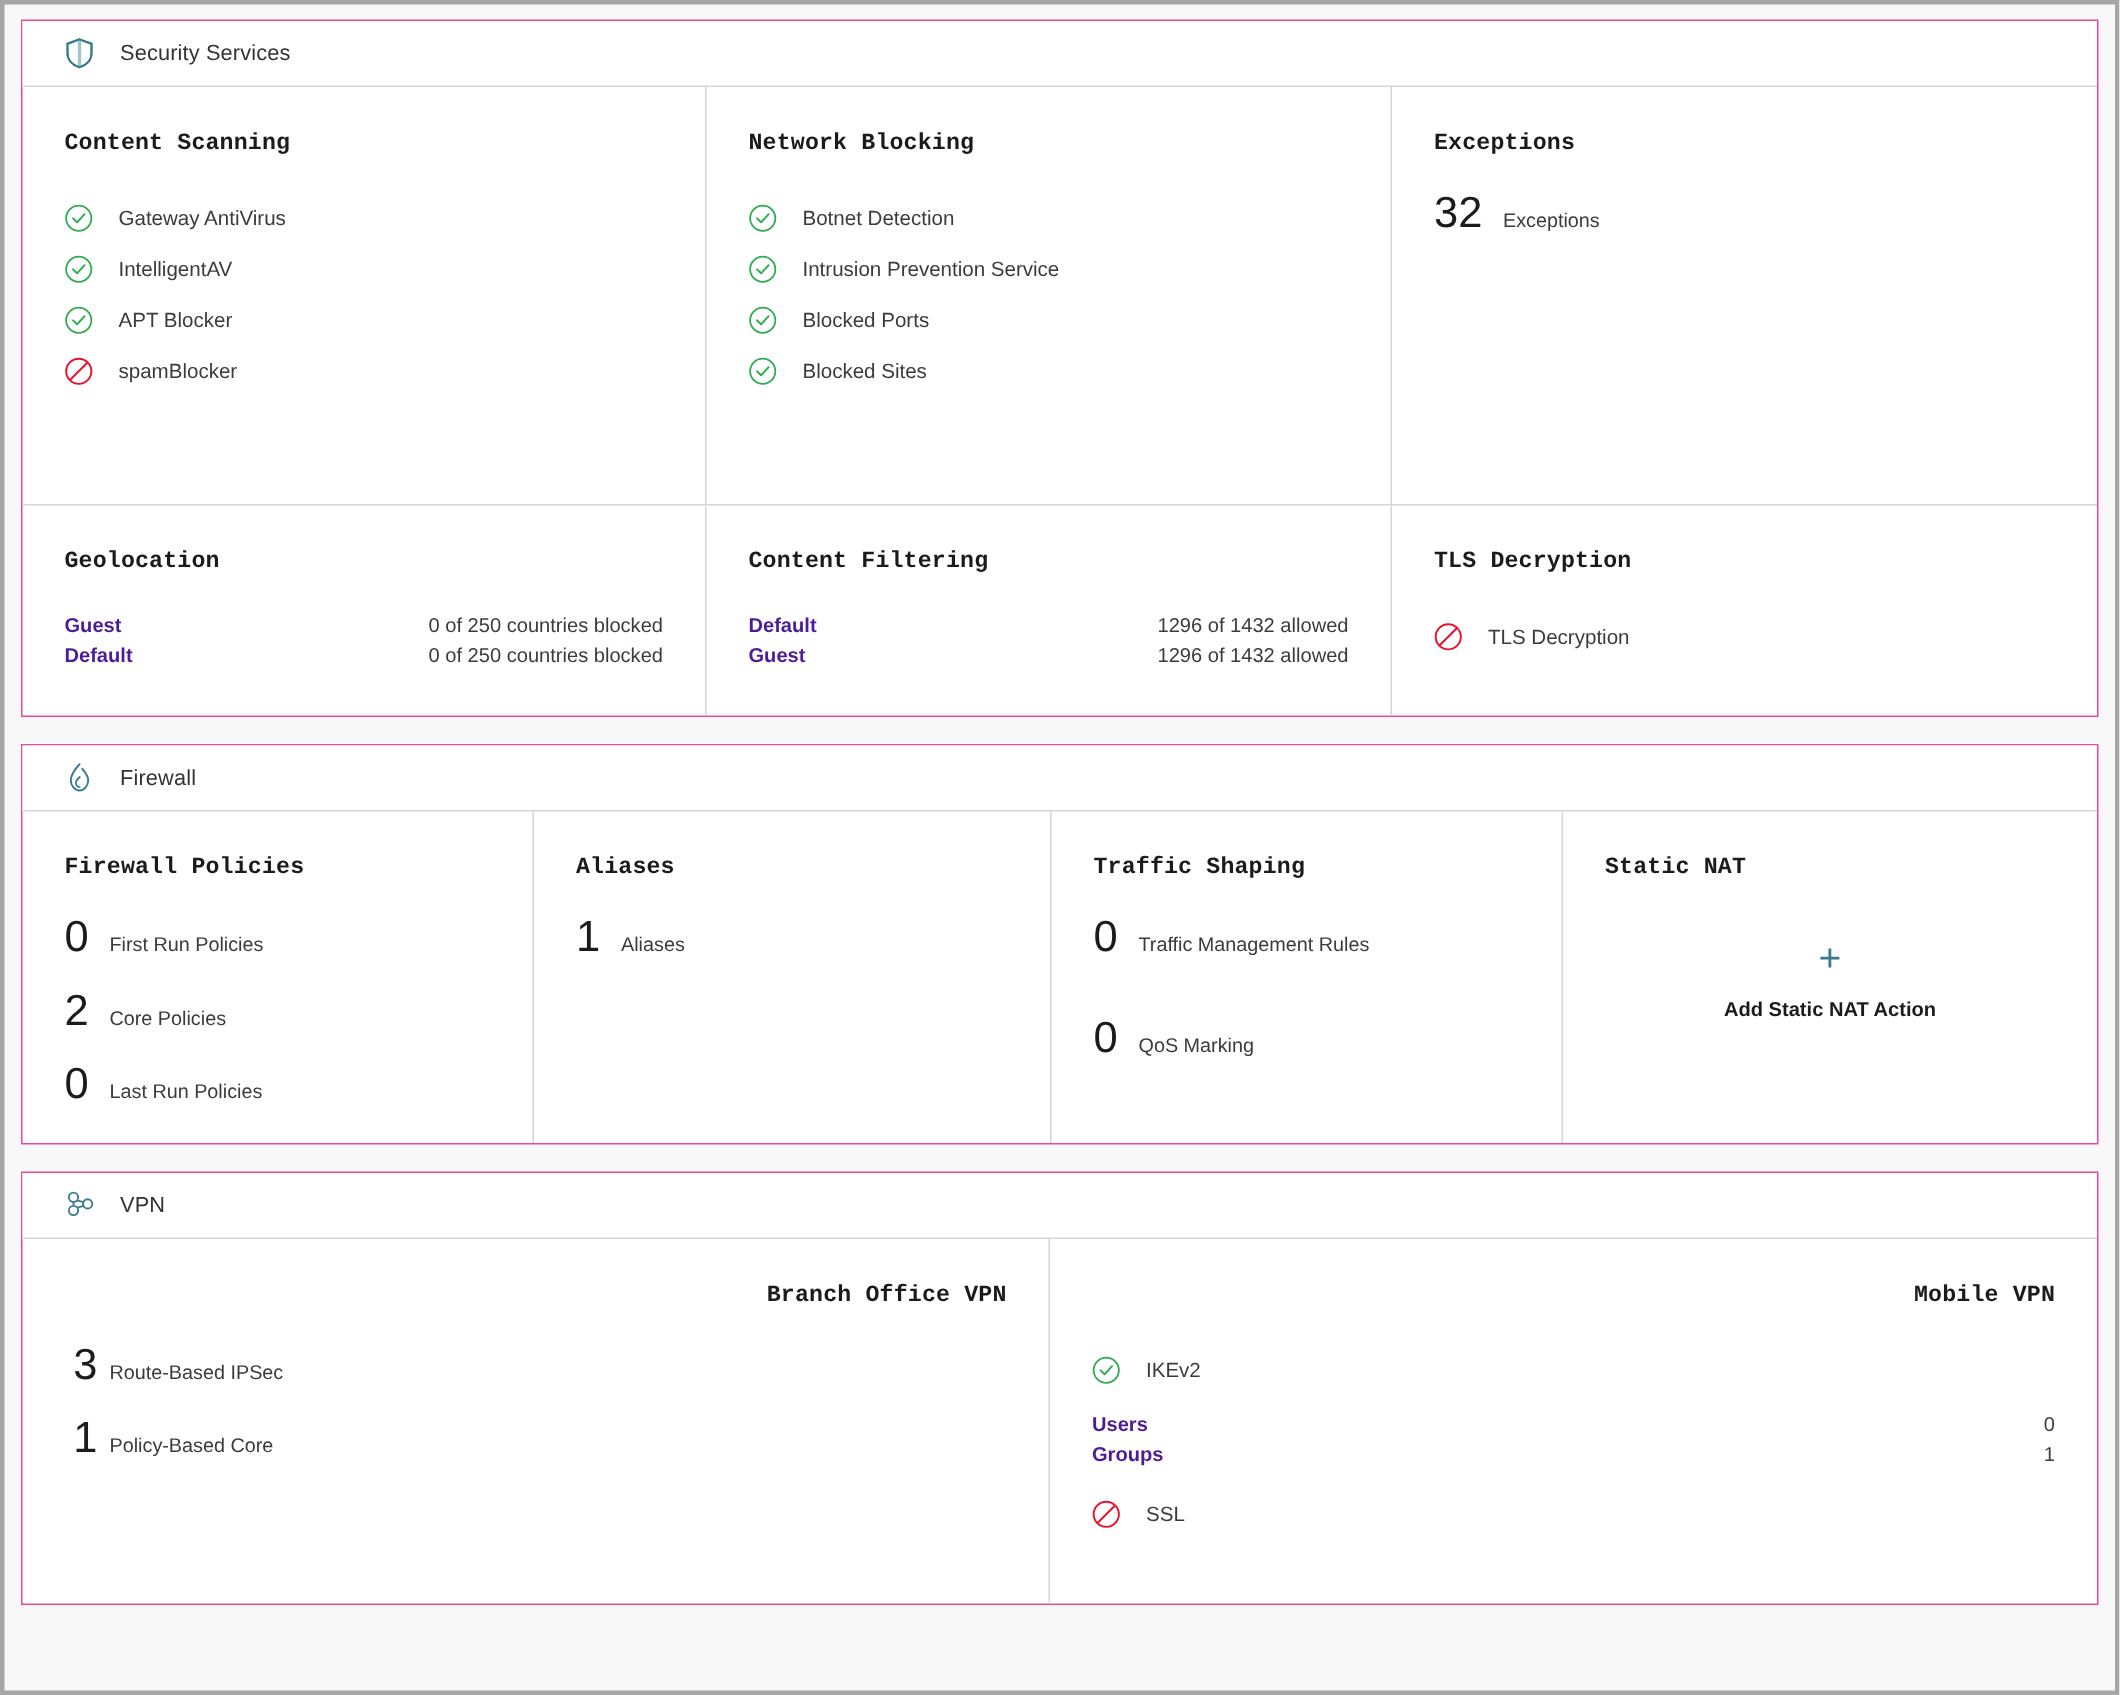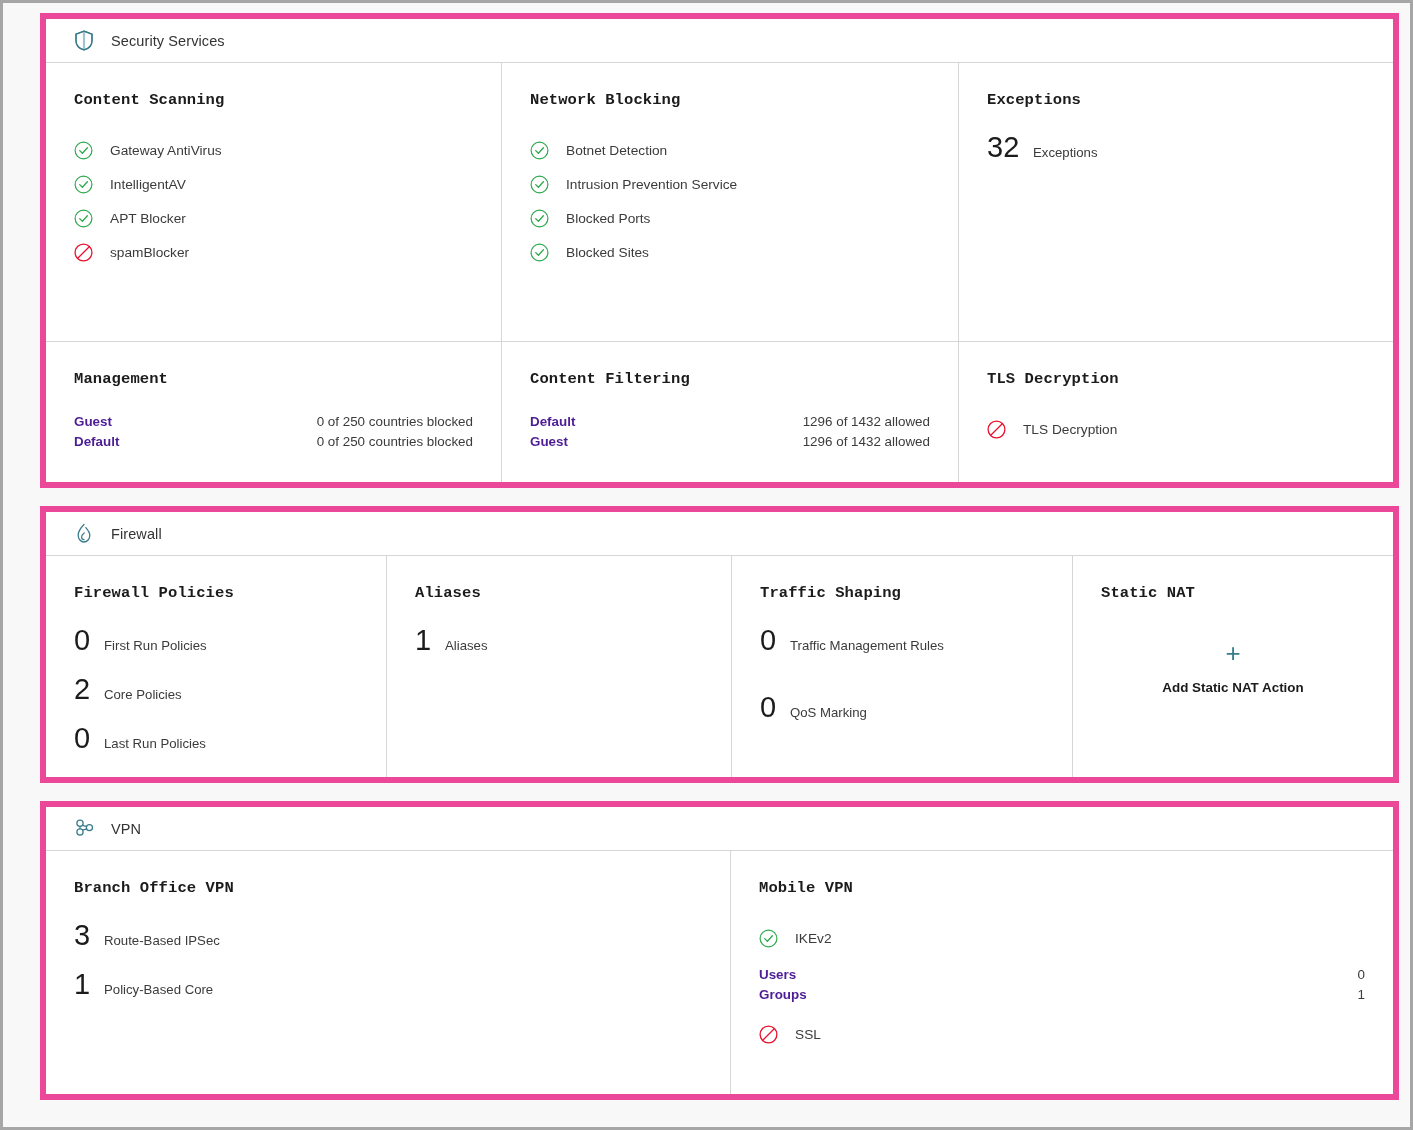--- a/index.html
+++ b/index.html
@@ -16,25 +16,24 @@
     height: 1130px;
     background: #f8f8f8;
     border: 3px solid #a6a6a6;
     padding: 10px 11px 12px 11px;
     overflow: hidden;
   }
 
   
   .panel {
     background: #ffffff;
-    border: 6px solid #ec4899;
+    border: 1px solid #ec4899;
     margin-bottom: 18px;
-    margin-left: 26px;
-  }
-  .panel:last-child { margin-bottom: 0; }
+  }
+  .panel:last-child { margin-bottom: 0; text-align: right; }
 
   .panel-header {
     height: 44px;
     display: flex;
     align-items: center;
     padding-left: 27px;
     border-bottom: 1px solid #d6d6d6;
     background: #ffffff;
   }
   .panel-header .hdr-icon {
@@ -288,21 +287,21 @@
           <span class="count-num wide">32</span>
           <span class="count-label">Exceptions</span>
         </div>
       </div>
 
     </div>
 
     <div class="grid-3 row-bot">
 
       <div class="cell">
-        <div class="card-title">Management</div>
+        <div class="card-title">Geolocation</div>
         <div class="kv-list">
           <div class="kv-row">
             <span class="kv-key">Guest</span>
             <span class="kv-val">0 of 250 countries blocked</span>
           </div>
           <div class="kv-row">
             <span class="kv-key">Default</span>
             <span class="kv-val">0 of 250 countries blocked</span>
           </div>
         </div>

